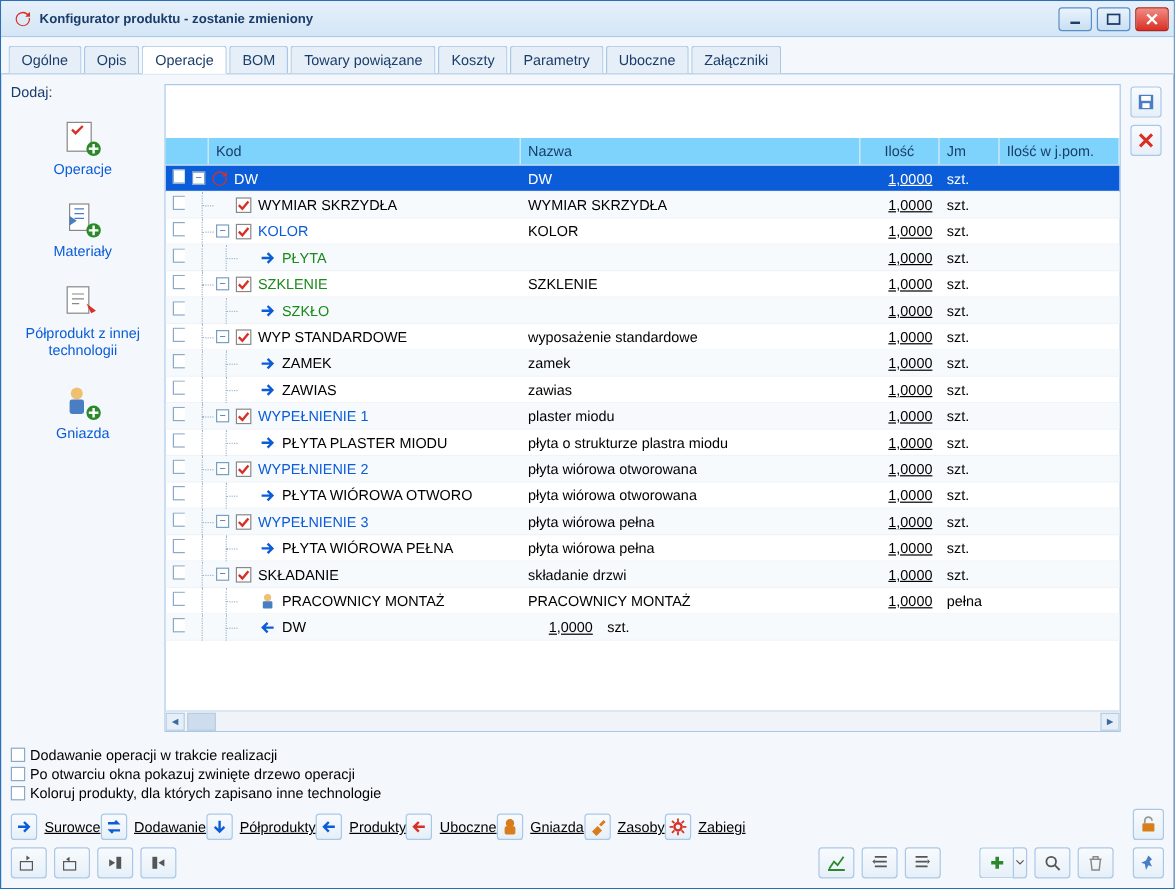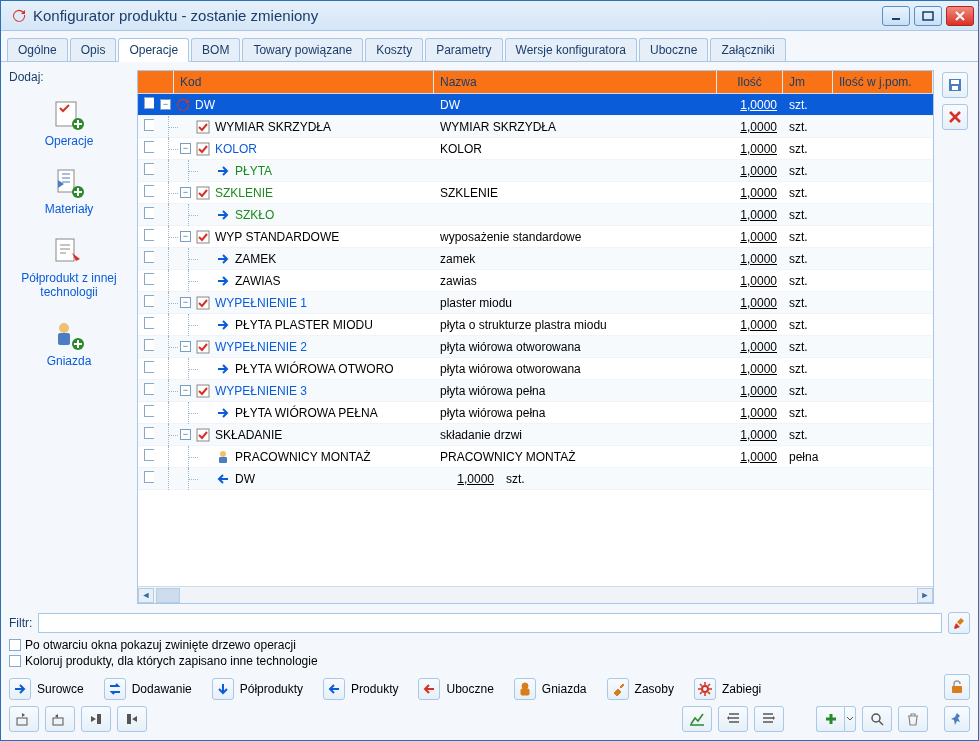--- a/index.html
+++ b/index.html
@@ -1,40 +1,40 @@
 <!DOCTYPE html>
 <html><head>
 <meta charset="utf-8">
 <style>
 * { box-sizing: border-box; margin: 0; padding: 0; font-family: Tahoma, Arial, sans-serif; font-size: 12px; }
 body { background: #fff; display: flex; justify-content: center; align-items: flex-start; padding: 0; }
 .window { width: 979px; height: 741px; border: 1px solid #2b6fb6; background: #f4f8fc; display: flex; flex-direction: column; box-shadow: 2px 2px 6px rgba(0,0,0,0.15); }
 
 .titlebar { height: 30px; background: linear-gradient(#e6f0fa, #d4e6f7); border-bottom: 1px solid #a9c7e6; display: flex; align-items: center; padding: 0 4px; }
 .titlebar .icon-refresh { width: 16px; height: 16px; margin: 0 6px; }
-.titlebar .title { flex: 1; color: #1a3d6b; font-weight: normal; font-size: 15px; }
+.titlebar .title { flex: 1; color: #1a3d6b; font-weight: bold; font-size: 11px; }
 .win-btns { display: flex; gap: 4px; }
 .win-btn { width: 28px; height: 20px; border: 1px solid #5a8ec7; border-radius: 3px; background: linear-gradient(#eaf3fc,#c9dff3); display: flex; align-items: center; justify-content: center; cursor: pointer; }
 .win-btn.close { background: linear-gradient(#f28b82,#d93025); border-color: #b0261c; color: #fff; }
 .win-btn svg { width: 12px; height: 10px; }
 
 .tabstrip { display: flex; gap: 2px; padding: 6px 6px 0 6px; background: #f4f8fc; border-bottom: 1px solid #a9c7e6; align-items: flex-end; }
 .tab { padding: 4px 10px; border: 1px solid #a9c7e6; border-bottom: none; background: #e6eff8; color: #1a3d6b; border-radius: 3px 3px 0 0; cursor: pointer; }
 .tab.active { background: #fff; font-weight: normal; position: relative; top: 1px; border-bottom: 1px solid #fff; }
 
 .body { flex: 1; display: flex; padding: 8px; gap: 8px; overflow: hidden; }
 .sidebar { width: 120px; display: flex; flex-direction: column; align-items: center; gap: 2px; }
 .sidebar .sidebar-label { align-self: flex-start; margin-bottom: 6px; color: #1a3d6b; }
 .side-item { display: flex; flex-direction: column; align-items: center; gap: 2px; padding: 6px 2px 12px; cursor: pointer; width: 100%; }
 .side-item .icon { width: 34px; height: 34px; }
 .side-item .lbl { color: #0b5cd8; text-align: center; line-height: 1.2; }
 
 .main-col { flex: 1; display: flex; flex-direction: column; gap: 6px; min-width: 0; }
 .grid-wrap { flex: 1; border: 1px solid #a9c7e6; background: #fff; display: flex; flex-direction: column; min-height: 0; position: relative; }
-.grid-header { display: flex; background: #f97316; border-bottom: 1px solid #cdddee; }
+.grid-header { display: flex; background: #7dd3fc; border-bottom: 1px solid #cdddee; margin-top: 44px; }
 .grid-header .hcell { padding: 4px 6px; color: #1a3d6b; border-right: 1px solid #e0eaf4; }
 .hcol-chk { width: 36px; border-right: none; }
 .hcol-kod { flex: 0 0 260px; }
 .hcol-nazwa { flex: 1; }
 .hcol-ilosc { width: 66px; text-align: center; }
 .hcol-jm { width: 50px; }
 .hcol-jpom { width: 100px; }
 
 .grid-rows { flex: 1; overflow: auto; }
 .grow { display: flex; align-items: center; height: 22px; border-bottom: 1px solid #f0f4f9; }
@@ -68,21 +68,21 @@
 .tool-btn { width: 26px; height: 26px; border: 1px solid #a9c7e6; background: linear-gradient(#f8fbfe,#e6eff8); border-radius: 3px; display: flex; align-items: center; justify-content: center; cursor: pointer; }
 
 .filter-row { display: flex; align-items: center; gap: 6px; padding: 0 8px; }
 .filter-row .lbl { color: #1a3d6b; }
 .filter-row input { flex: 1; height: 20px; border: 1px solid #a9c7e6; padding: 0 4px; }
 
 .checks { display: flex; flex-direction: column; gap: 2px; padding: 4px 8px; }
 .checks label { display: flex; align-items: center; gap: 4px; color: #000; }
 .checks .cbox { width: 12px; height: 12px; border: 1px solid #8aa9c8; background: #fff; display: inline-block; }
 
-.legend-row { display: flex; align-items: flex-end; gap: 20px; padding: 6px 8px 2px; flex-wrap: wrap; }
+.legend-row { display: flex; align-items: flex-end; padding: 6px 8px 2px; flex-wrap: wrap; text-decoration: underline; }
 .legend-item { display: flex; align-items: center; gap: 6px; }
 .legend-icon { width: 22px; height: 22px; border: 1px solid #a9c7e6; background: linear-gradient(#f8fbfe,#e6eff8); border-radius: 3px; display: flex; align-items: center; justify-content: center; }
 
 .bottom-toolbar { display: flex; align-items: center; gap: 6px; padding: 4px 8px 8px; }
 .bottom-toolbar .btoolbtn { width: 30px; height: 26px; border: 1px solid #a9c7e6; background: linear-gradient(#f8fbfe,#e6eff8); border-radius: 3px; display: flex; align-items: center; justify-content: center; cursor: pointer; }
 .bottom-toolbar .flex-spacer { flex: 1; }
 .bottom-toolbar .split { width: 40px; display:flex; }
 .bottom-toolbar .split .main { flex:1; border-right:none; border-radius:3px 0 0 3px; }
 .bottom-toolbar .split .drop { width:12px; border-radius:0 3px 3px 0; }
 
@@ -119,21 +119,20 @@
   </div>
 
   <div class="tabstrip" id="tabstrip">
       <div class="tab">Ogólne</div>
       <div class="tab">Opis</div>
       <div class="tab active">Operacje</div>
       <div class="tab">BOM</div>
       <div class="tab">Towary powiązane</div>
       <div class="tab">Koszty</div>
       <div class="tab">Parametry</div>
-      <div class="tab">Wersje konfiguratora</div>
       <div class="tab">Uboczne</div>
       <div class="tab">Załączniki</div>
     </div>
 
   <div class="body">
     <div class="sidebar">
       <div class="sidebar-label">Dodaj:</div>
       <div id="sidebar-items">
           <div class="side-item">
             <span class="icon">
@@ -604,32 +603,26 @@
           <div class="tool-btn">
               <svg width="14" height="14" viewBox="0 0 14 14">
                 <path d="M2 2l10 10M12 2L2 12" stroke="#d93025" stroke-width="2.5"></path>
               </svg>
             </div>
         </div>
       </div>
     </div>
   </div>
 
-  <div class="filter-row">
-    <span class="lbl">Filtr:</span>
-    <input type="text" value="" style="">
-    <div class="tool-btn" style="width:22px;height:22px;">
-        <svg width="12" height="12" viewBox="0 0 12 12">
-          <path d="M1 11l2-5 4 4-5 2z" fill="#d93025"></path>
-          <path d="M4 5l3 3 4-4-3-3z" fill="#d97d1a"></path>
-        </svg>
-      </div>
-  </div>
 
   <div class="checks" id="checks">
+      <label>
+        <span class="cbox"></span>
+        <span>Dodawanie operacji w trakcie realizacji</span>
+      </label>
       <label>
         <span class="cbox"></span>
         <span>Po otwarciu okna pokazuj zwinięte drzewo operacji</span>
       </label>
       <label>
         <span class="cbox"></span>
         <span>Koloruj produkty, dla których zapisano inne technologie</span>
       </label>
     </div>
 

